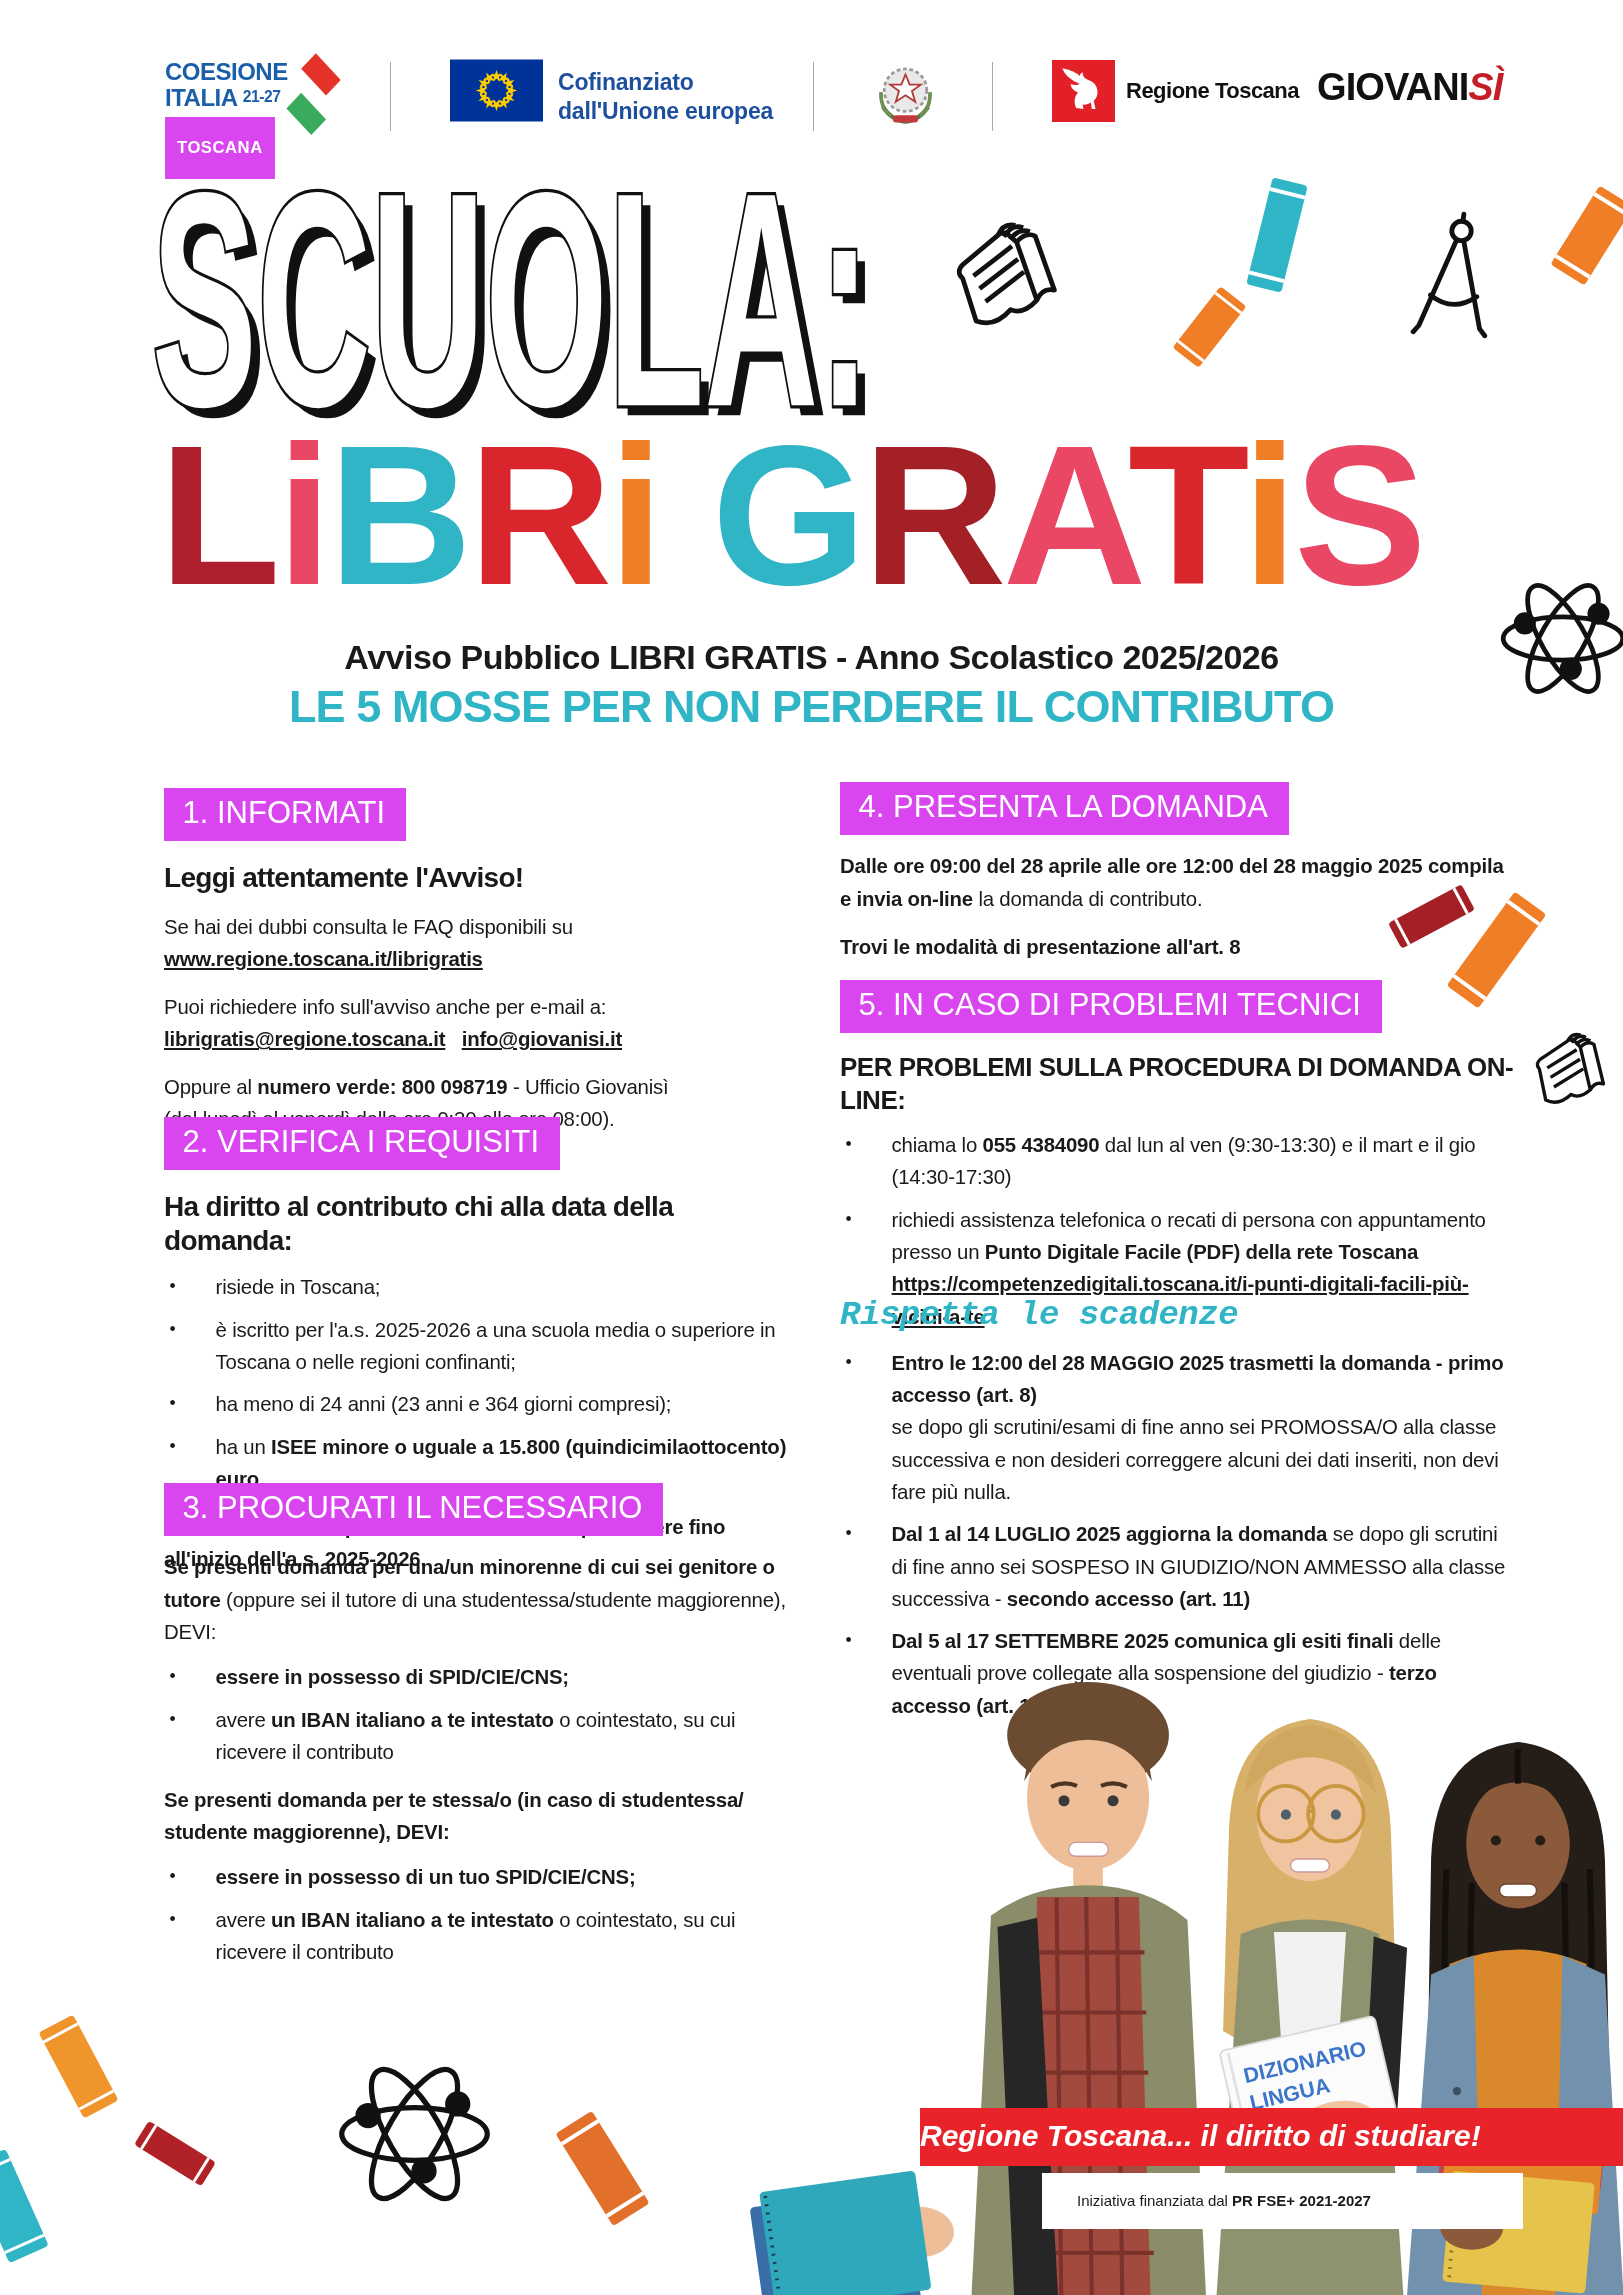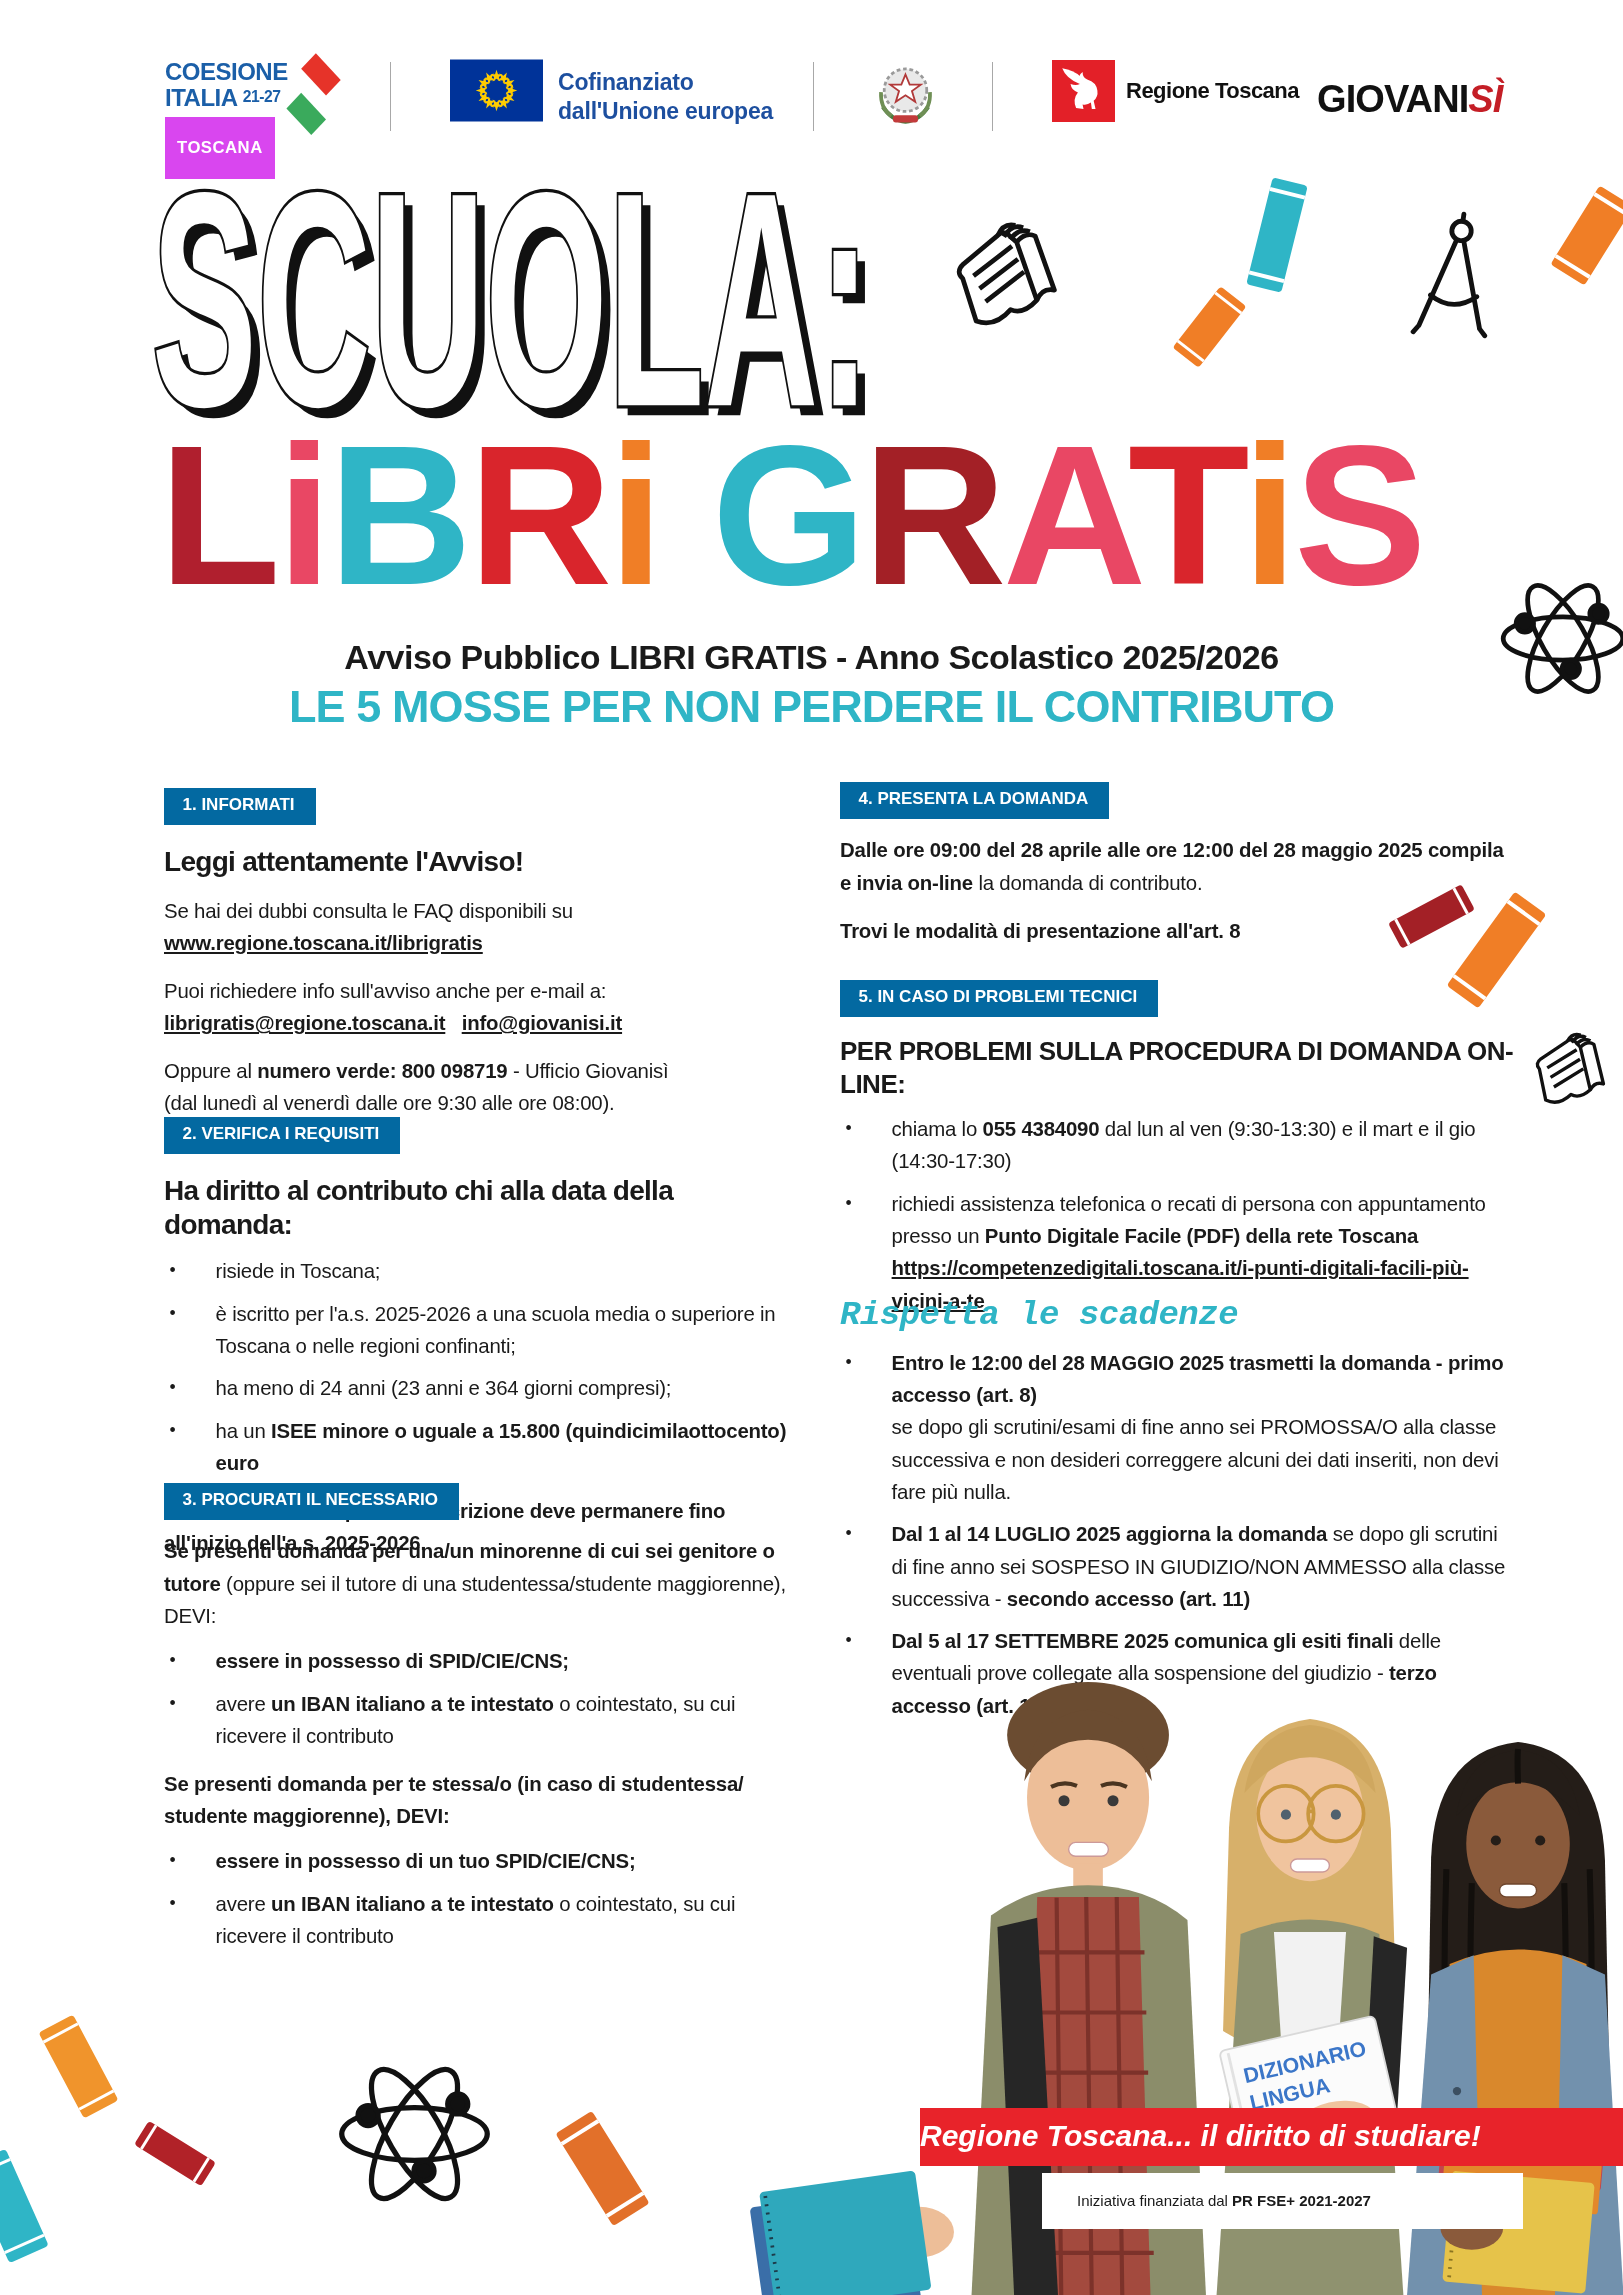--- a/index.html
+++ b/index.html
@@ -11,32 +11,32 @@
   .coesione{left:165px;top:59px;}
   .coe-line{font-weight:700;color:#1b5fa8;font-size:24px;line-height:1.08;letter-spacing:-0.5px;}
   .coe-years{font-size:15.7px;vertical-align:3.7px;}
   .coe-box{margin-top:6.5px;background:#d946ef;color:#fff;font-weight:700;font-size:16.7px;
            padding:21px 12px;display:inline-block;letter-spacing:0.5px;}
   .eu-flag{left:450px;top:59px;}
   .eu-text{left:558px;top:68px;font-weight:700;color:#1d4f9f;font-size:23px;line-height:1.24;letter-spacing:-0.2px;}
   .emblem{left:869px;top:56px;}
   .rt-box{left:1052px;top:60px;width:63px;height:62px;background:#e32028;}
   .rt-label{left:1126px;top:78px;font-weight:700;font-size:22px;color:#111;letter-spacing:-0.5px;}
-  .giovanisi{left:1317px;top:78px;font-weight:800;font-size:38px;letter-spacing:-0.9px;color:#111;}
+  .giovanisi{left:1317px;top:66px;font-weight:800;font-size:38px;letter-spacing:-0.9px;color:#111;}
   .giovanisi .red{color:#c41e26;font-style:italic;}
   
   .scuola-svg{left:148px;top:184px;}
   .libri{left:159px;top:416px;font-size:199px;font-weight:700;line-height:1;white-space:nowrap;
          letter-spacing:-3.7px;}
   .subtitle{left:0;top:638px;width:1623px;text-align:center;font-weight:700;font-size:34px;letter-spacing:-0.5px;}
   .tagline{left:0;top:681px;width:1623px;text-align:center;font-weight:700;font-size:45px;
            color:#2fb5c6;letter-spacing:-0.9px;}
   
   .sec{position:absolute;}
-  .badge{display:inline-block;background:#0369a1;color:#fff;font-weight:700;font-size:17px;
+  .badge{display:inline-block;background:#d946ef;color:#fff;font-weight:400;font-size:31px;
          padding:7.4px 21px 9.3px 18.5px;}
   .h-black{font-size:28px;font-weight:700;margin:20.4px 0 0;line-height:1.22;letter-spacing:-0.7px;}
   .h-caps{font-size:26px;font-weight:700;margin:18.5px 0 0;line-height:1.25;letter-spacing:-0.5px;}
   .para{font-size:20.4px;line-height:1.58;margin:15.7px 0 0;letter-spacing:-0.2px;}
   .bullets{margin-top:13px;}
   .bullet{display:flex;margin:10.2px 0 0;}
   .dot{flex:0 0 46px;font-size:17.6px;line-height:1.8;padding-left:5.6px;}
   .bullet-text{flex:1;font-size:20.4px;line-height:1.58;letter-spacing:-0.2px;}
   .b{font-weight:700;} .u{text-decoration:underline;}
   .teal-h{color:#2fb5c6;font-weight:700;font-style:italic;font-size:34px;margin:0;letter-spacing:-0.5px;font-family:Liberation Mono, monospace;}

